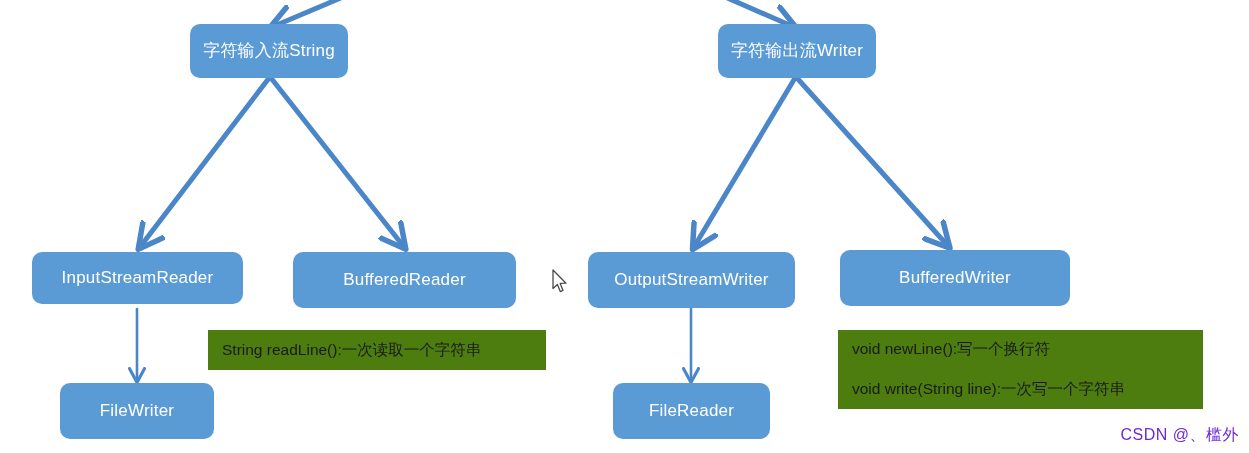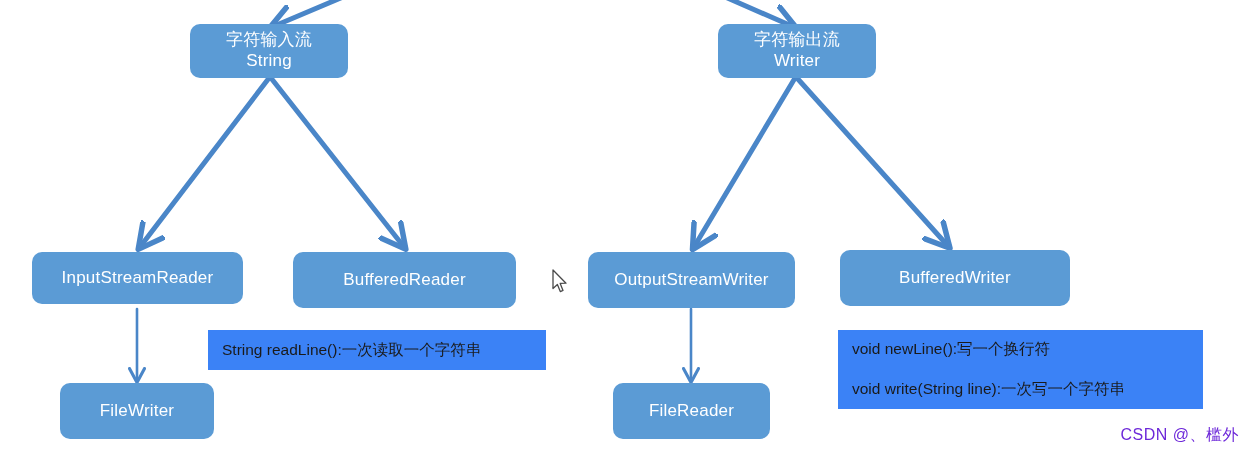--- a/index.html
+++ b/index.html
@@ -14,34 +14,34 @@
     background: #ffffff;
     overflow: hidden;
     font-family: "Liberation Sans", "DejaVu Sans", sans-serif;
   }
   .node {
     position: absolute;
     background: #5b9bd5;
     border-radius: 10px;
     color: #ffffff;
     display: flex;
-    flex-direction: column;
+    flex-direction: row;
     align-items: center;
     justify-content: center;
     text-align: center;
     line-height: 1.22;
     font-size: 17px;
     letter-spacing: 0.2px;
     box-sizing: border-box;
     user-select: none;
   }
   .node .line2 { display: block; }
   .note {
     position: absolute;
-    background: #3b82f6;
+    background: #4d7c0f;
     color: #1a1a1a;
     box-sizing: border-box;
     display: flex;
     flex-direction: column;
     justify-content: center;
     font-size: 15.5px;
     line-height: 1.35;
     padding: 6px 14px;
     user-select: none;
   }

